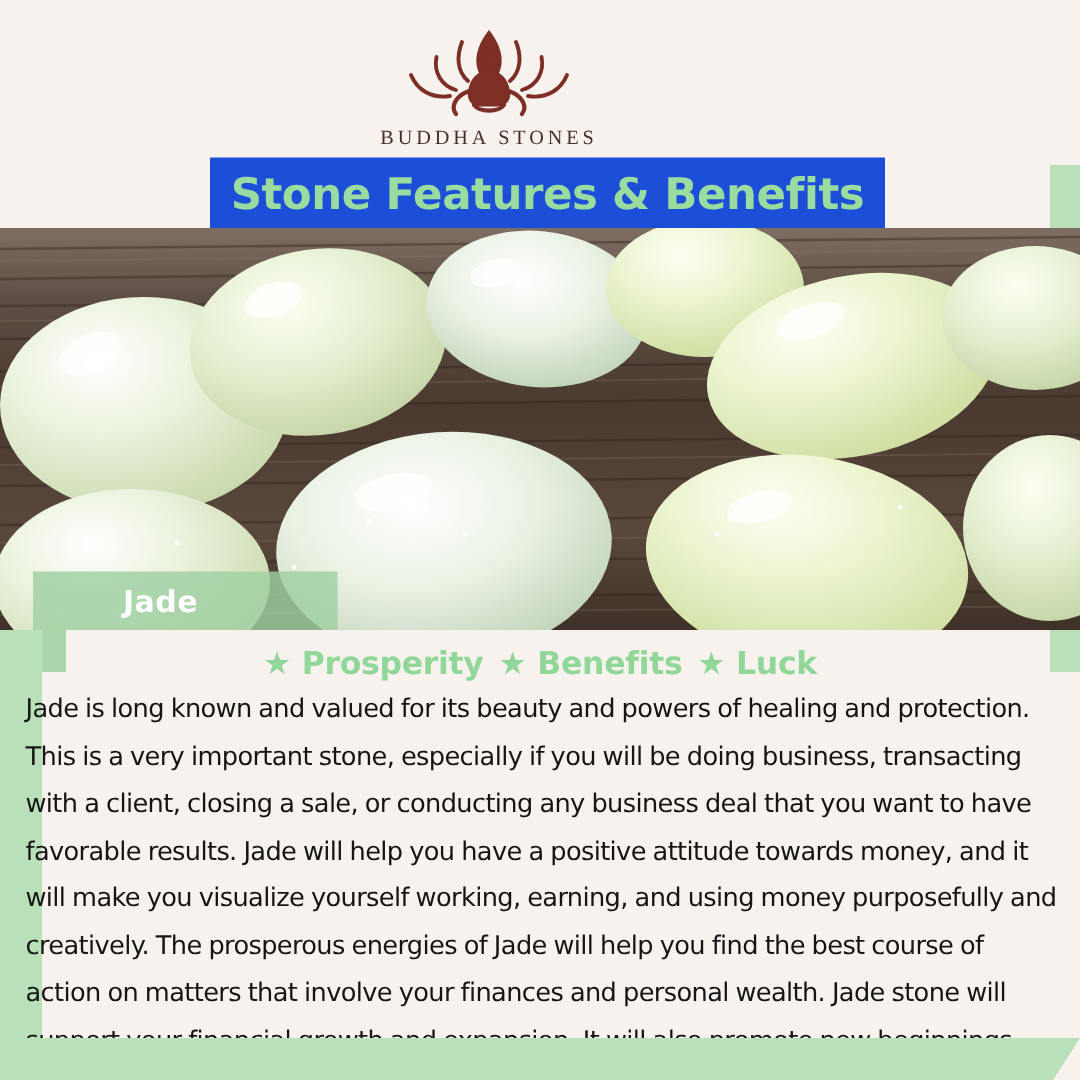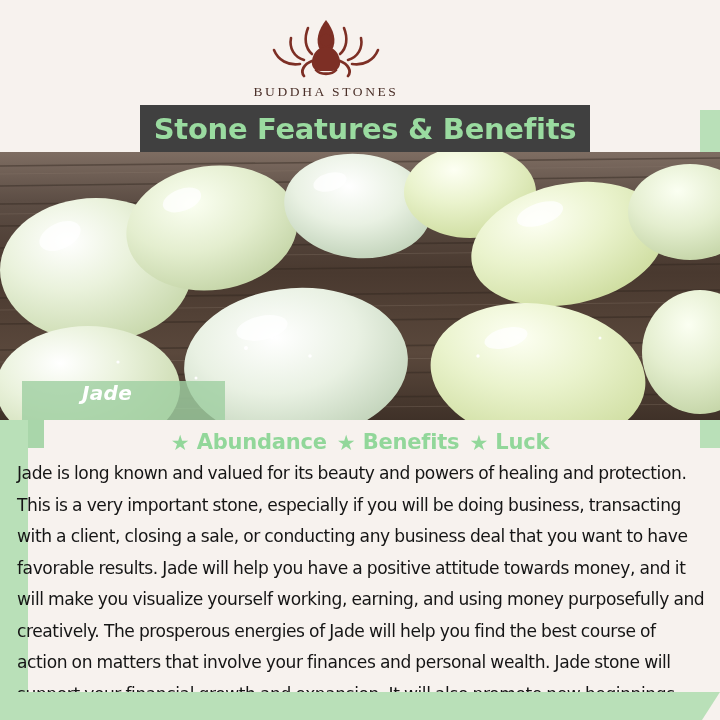--- a/index.html
+++ b/index.html
@@ -100,21 +100,21 @@
     text-align: center;
   }
 
   
   .title-banner {
     position: absolute;
     top: 105px;
     left: 140px;
     width: 450px;
     height: 47px;
-    background: #404040;
+    background: #1d4ed8;
     display: flex;
     align-items: center;
     justify-content: center;
   }
   .title-text {
     font-family: "DejaVu Sans", sans-serif;
     font-weight: bold;
     font-size: 29px;
     letter-spacing: -0.3px;
     color: #9adba0;
@@ -135,21 +135,21 @@
 
   
   .jade-band {
     position: absolute;
     top: 381px;
     left: 22px;
     width: 203px;
     height: 39px;
     background: rgba(160, 208, 162, 0.82);
     display: flex;
-    font-style: italic;
+    align-items: center;
   }
   .jade-label {
     margin-left: 60px;
     font-family: "DejaVu Sans", sans-serif;
     font-weight: bold;
     font-size: 20px;
     color: #ffffff;
     letter-spacing: 0.3px;
   }
 
@@ -324,21 +324,21 @@
     </svg>
   </div>
 
   <div class="jade-band">
     <span class="jade-label">Jade</span>
   </div>
 
   <div class="keywords">
     <div class="kw-item">
       <span class="kw-star">★</span>
-      <span class="kw-text">Abundance</span>
+      <span class="kw-text">Prosperity</span>
     </div>
     <div class="kw-item">
       <span class="kw-star">★</span>
       <span class="kw-text">Benefits</span>
     </div>
     <div class="kw-item">
       <span class="kw-star">★</span>
       <span class="kw-text">Luck</span>
     </div>
   </div>

